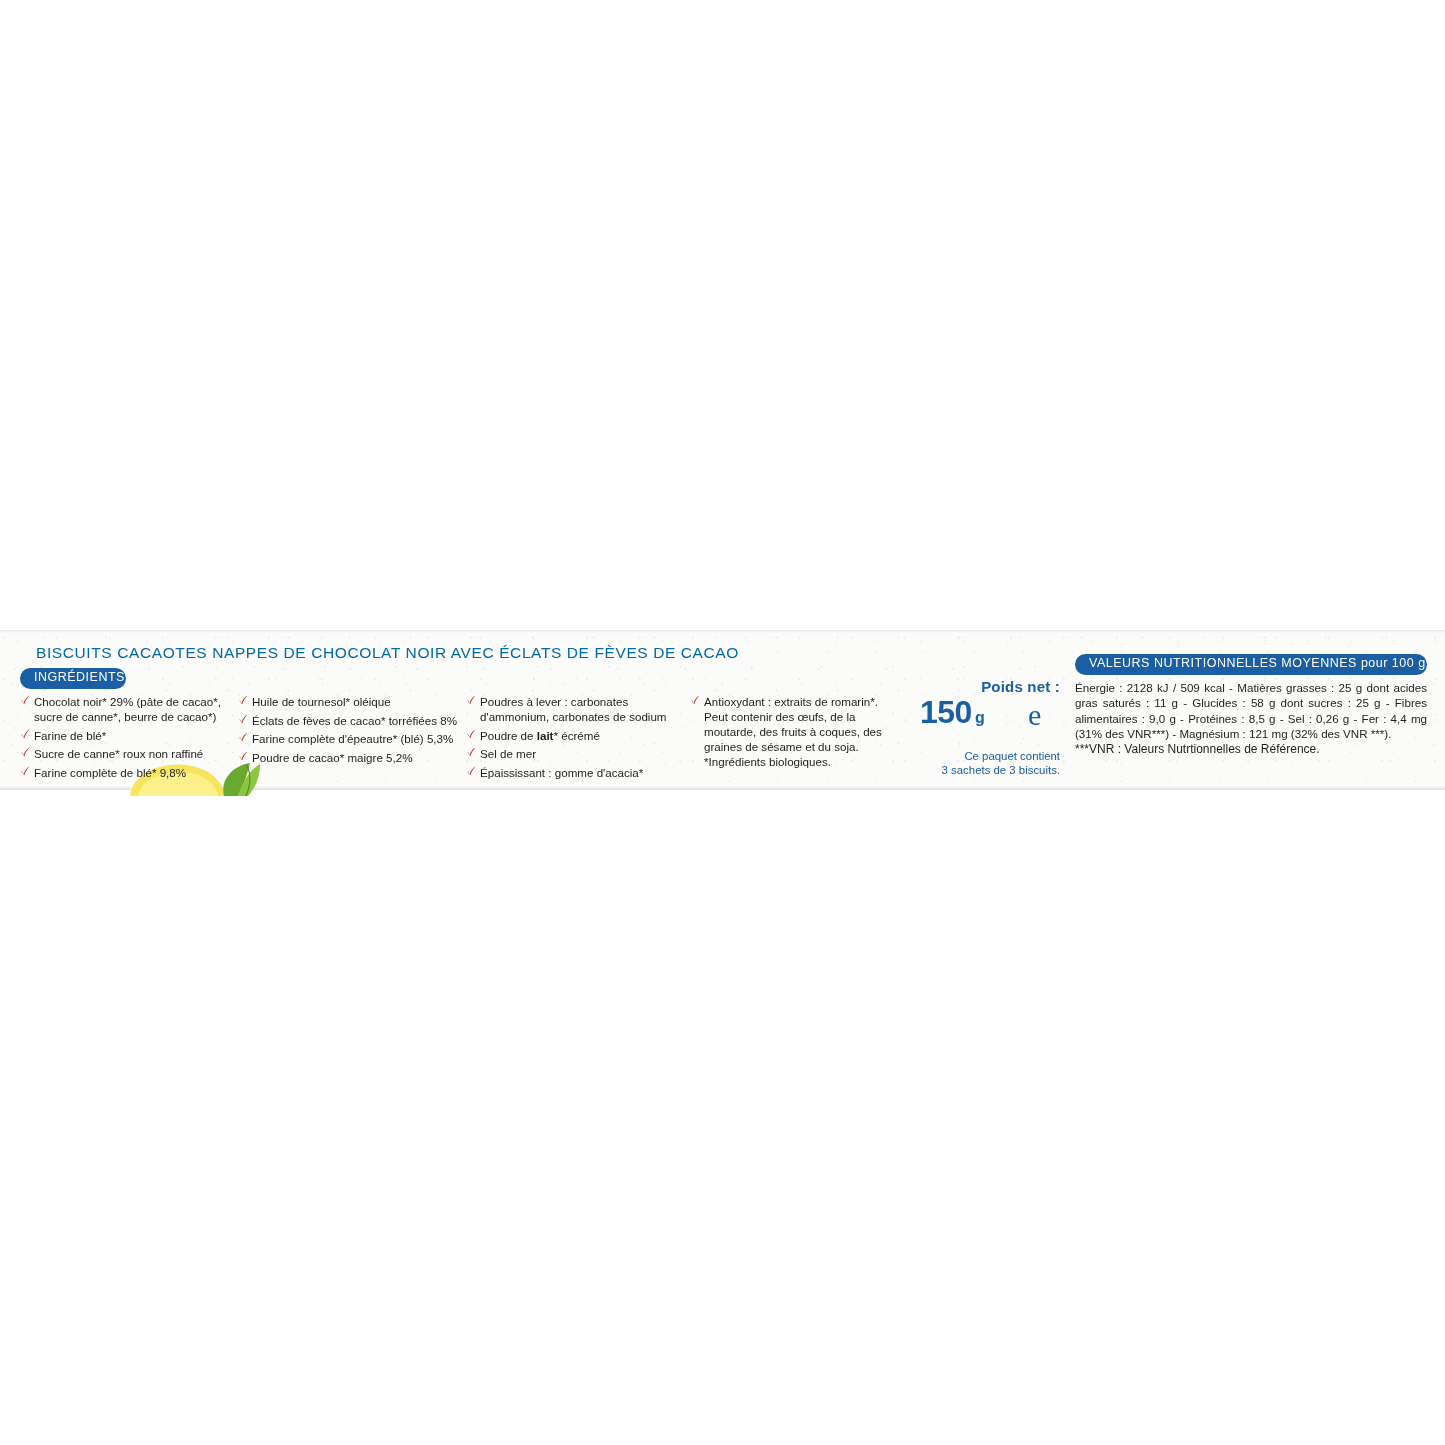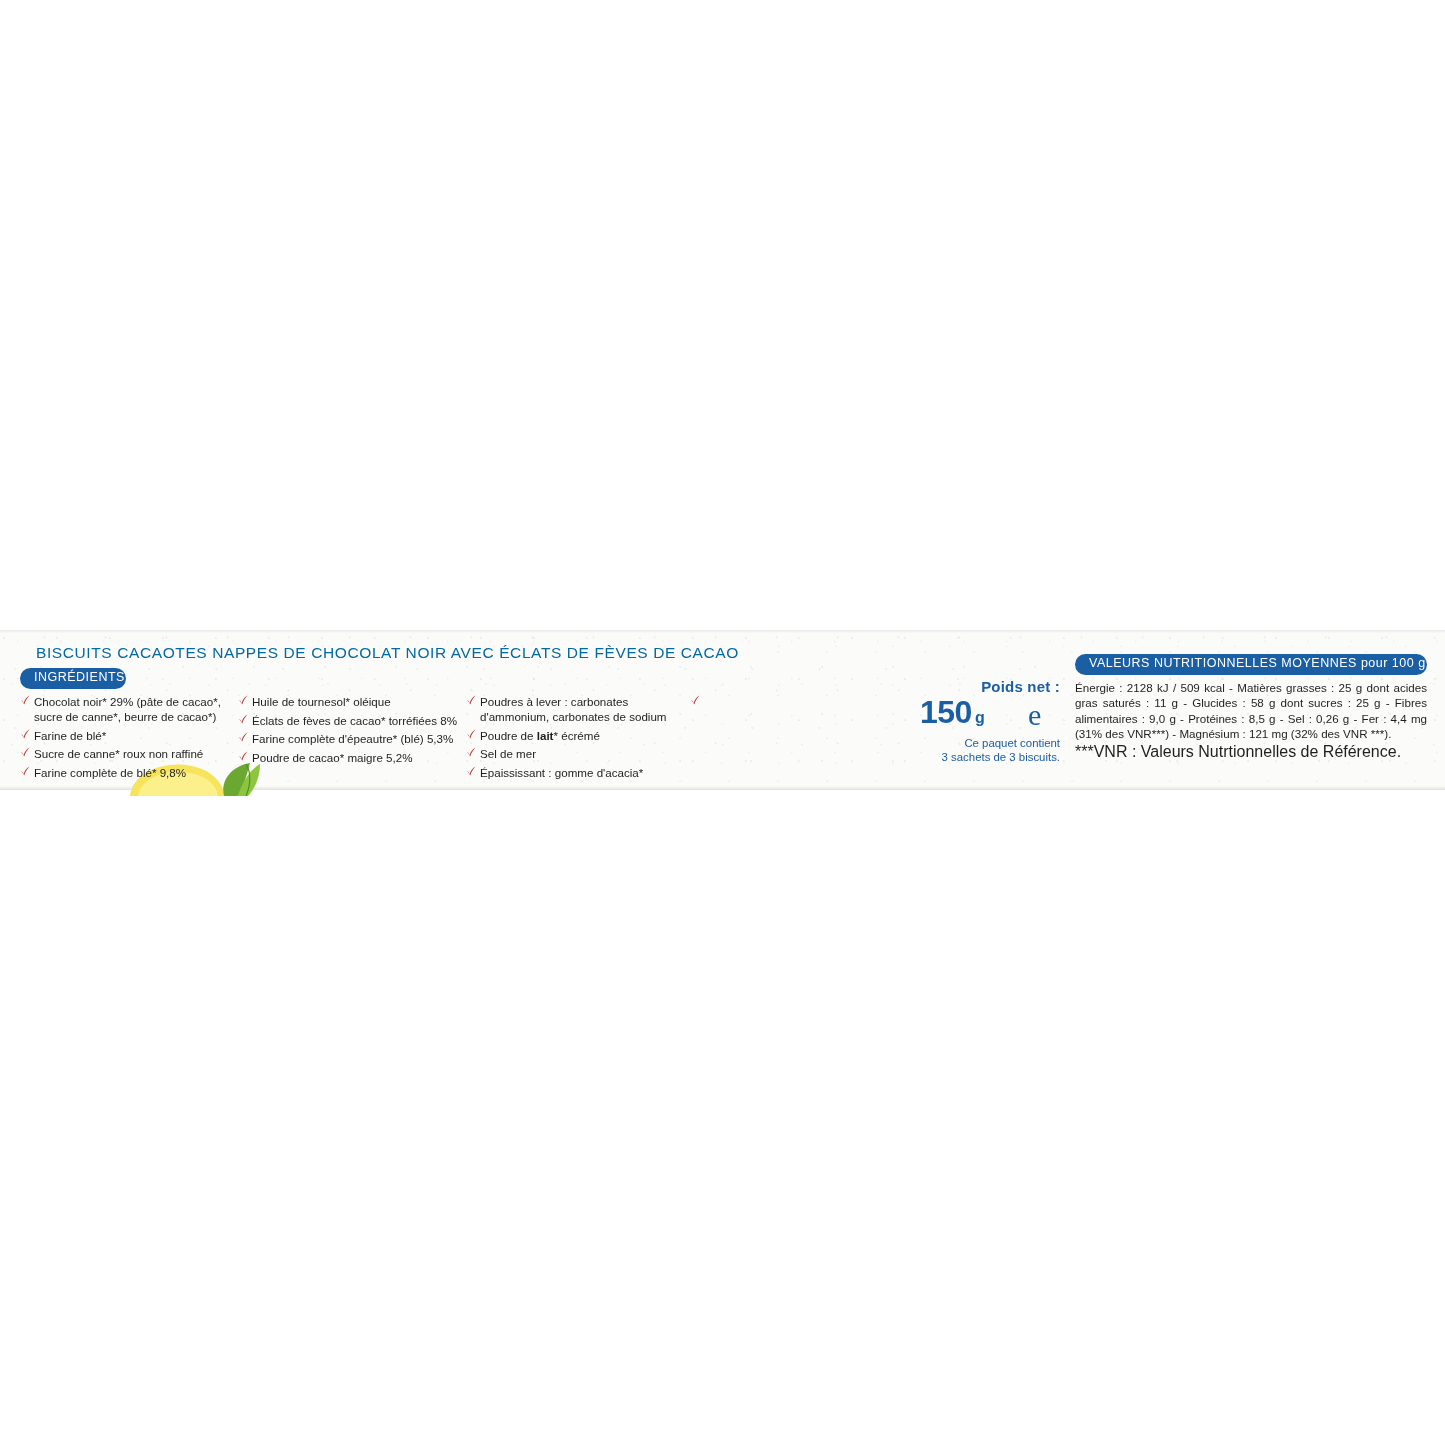--- a/index.html
+++ b/index.html
@@ -158,21 +158,21 @@
   #ecomark {
     position: absolute;
     left: 108px;
     top: 22px;
     font-size: 30px;
     line-height: 1;
     color: #1a5ea3;
     font-family: "Liberation Serif", serif;
   }
   #poids-sub {
-    margin-top: 8px;
+    margin-top: 21px;
     font-size: 11.4px;
     color: #1a5ea3;
     line-height: 1.25;
     font-weight: normal;
   }
 
   
   #nutrition-body {
     position: absolute;
     left: 1075px;
@@ -181,21 +181,21 @@
     font-size: 11.6px;
     color: #1f1f1f;
     line-height: 1.32;
     text-align: justify;
   }
   #nutrition-note {
     position: absolute;
     left: 1075px;
     top: 112px;
     width: 352px;
-    font-size: 16px;
+    font-size: 12px;
     color: #1f1f1f;
     line-height: 1.3;
   }
 
   
   #fruit-art {
     position: absolute;
     left: 120px;
     bottom: -6px;
     width: 190px;
@@ -330,20 +330,21 @@
       </div>
     </div>
 
     <div class="ing-col" id="ing-col-4">
       <div class="ing-item">
         <span class="tick">
             <svg width="10" height="10" viewBox="0 0 10 10">
               <path d="M0.6 5.0 C2.2 5.4 3.0 6.4 3.6 8.2 C4.8 4.6 6.9 2.0 9.4 0.6 C7.2 3.2 5.4 5.8 4.2 9.4 C3.2 7.2 2.0 6.0 0.6 5.0 Z" fill="#b9332c"></path>
             </svg>
           </span>
+        <span>Antioxydant : extraits de romarin*. Peut contenir des œufs, de la moutarde, des fruits à coques, des graines de sésame et du soja. *Ingrédients biologiques.</span>
       </div>
     </div>
 
     <div id="poids-block">
       <div id="poids-label">Poids net :</div>
       <div id="poids-value-row">
         <span id="poids-value">150</span>
         <span id="poids-unit">g</span>
       </div>
       <div id="ecomark">e</div>

